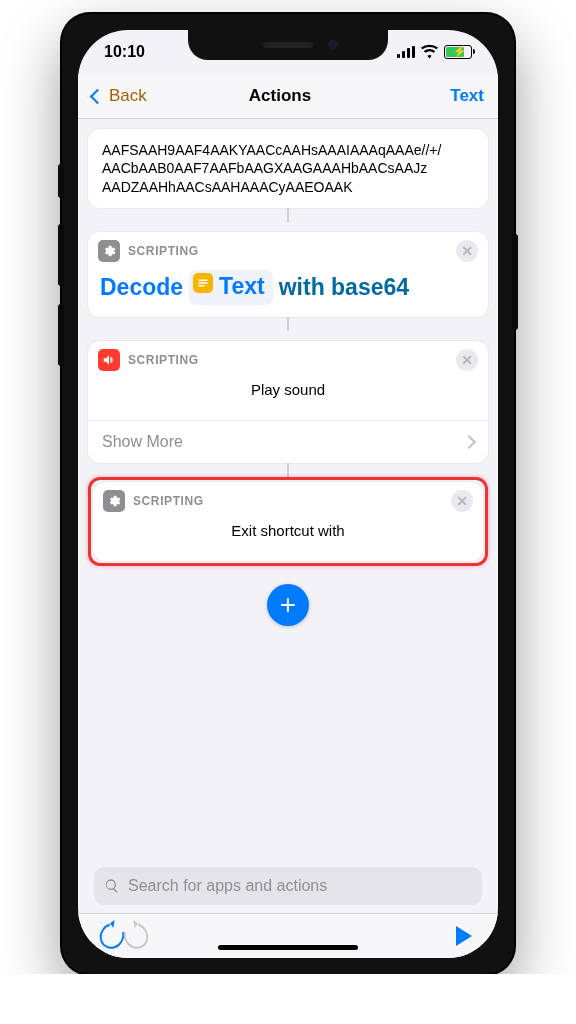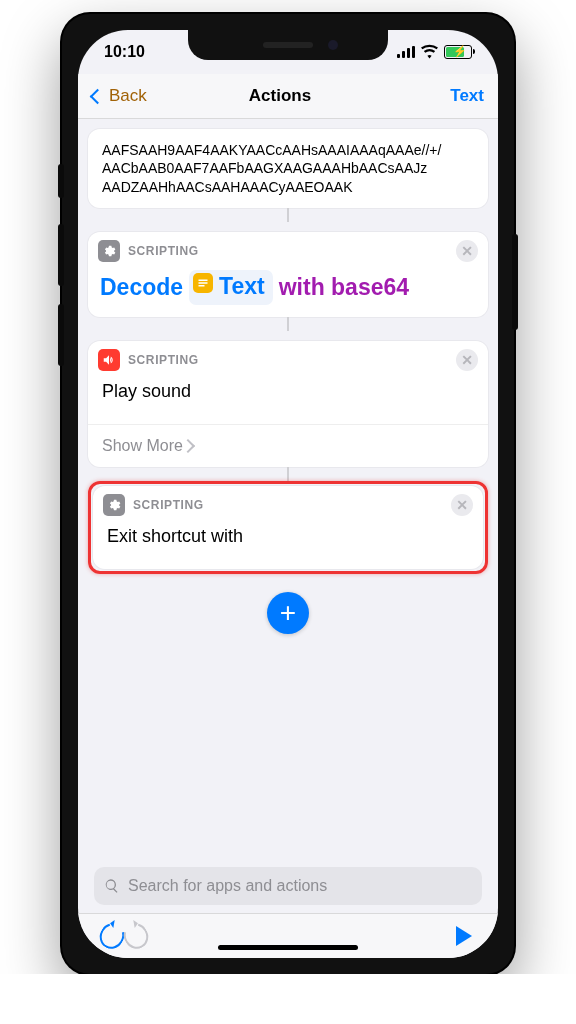--- a/index.html
+++ b/index.html
@@ -71,23 +71,23 @@
   .cat{color:#8e8e93;font-size:12px;letter-spacing:.6px;font-weight:600;}
   .close-ico{margin-left:auto;width:22px;height:22px;border-radius:50%;background:#eaeaee;color:#b6b6bb;display:flex;align-items:center;justify-content:center;font-size:14px;font-weight:700;}
   .card-body{padding:6px 12px 12px 12px;}
   .pill-row{display:flex;align-items:center;flex-wrap:wrap;gap:6px;font-size:23px;font-weight:bold;}
   .link{color:#007aff;}
   .token{background:#eef3fb;border-radius:7px;padding:3px 8px 5px 4px;display:inline-flex;align-items:flex-start;gap:6px;color:#007aff;}
   .token .tico{width:20px;height:20px;border-radius:5px;display:flex;align-items:center;justify-content:center;}
   .tico-yellow{background:#f7b500;}
   .tico-yellow svg{width:12px;height:12px;fill:#fff;}
   .tico-grey{background:#8e8e93;}
-  .plain{color:#a21caf;}
-  .body-title{font-size:18px;color:#000;padding:2px 2px 10px 2px;}
-  .showmore{border-top:1px solid #eee;padding:12px 14px;color:#8e8e93;display:flex;align-items:center;font-size:16px;}
+  .plain{color:#0369a1;}
+  .body-title{font-size:15px;color:#000;padding:2px 2px 10px 2px;text-align:center;}
+  .showmore{border-top:1px solid #eee;padding:12px 14px;color:#8e8e93;display:flex;align-items:center;justify-content:space-between;font-size:16px;}
   .chev-r{display:inline-block;transform:rotate(-135deg);border-left:2px solid #c0c0c6;border-bottom:2px solid #c0c0c6;width:8px;height:8px;}
   .highlight{border:3px solid #e33;border-radius:12px;padding:2px;box-shadow:0 0 4px rgba(227,51,51,.4);}
   .highlight .card{margin-top:0;}
   .add-btn{margin:18px auto 6px auto;width:42px;height:42px;background:#007aff;border-radius:50%;display:flex;align-items:center;justify-content:center;color:#fff;font-size:28px;font-weight:400;box-shadow:0 1px 4px rgba(0,0,0,.2);}
   .spacer{flex:1;}
   .search{
     margin:0 6px 8px 6px;height:38px;background:#e4e4e9;border-radius:10px;
     display:flex;align-items:center;gap:8px;padding:0 10px;color:#8e8e93;font-size:16px;
   }
   .search svg{width:16px;height:16px;fill:#8e8e93;}

